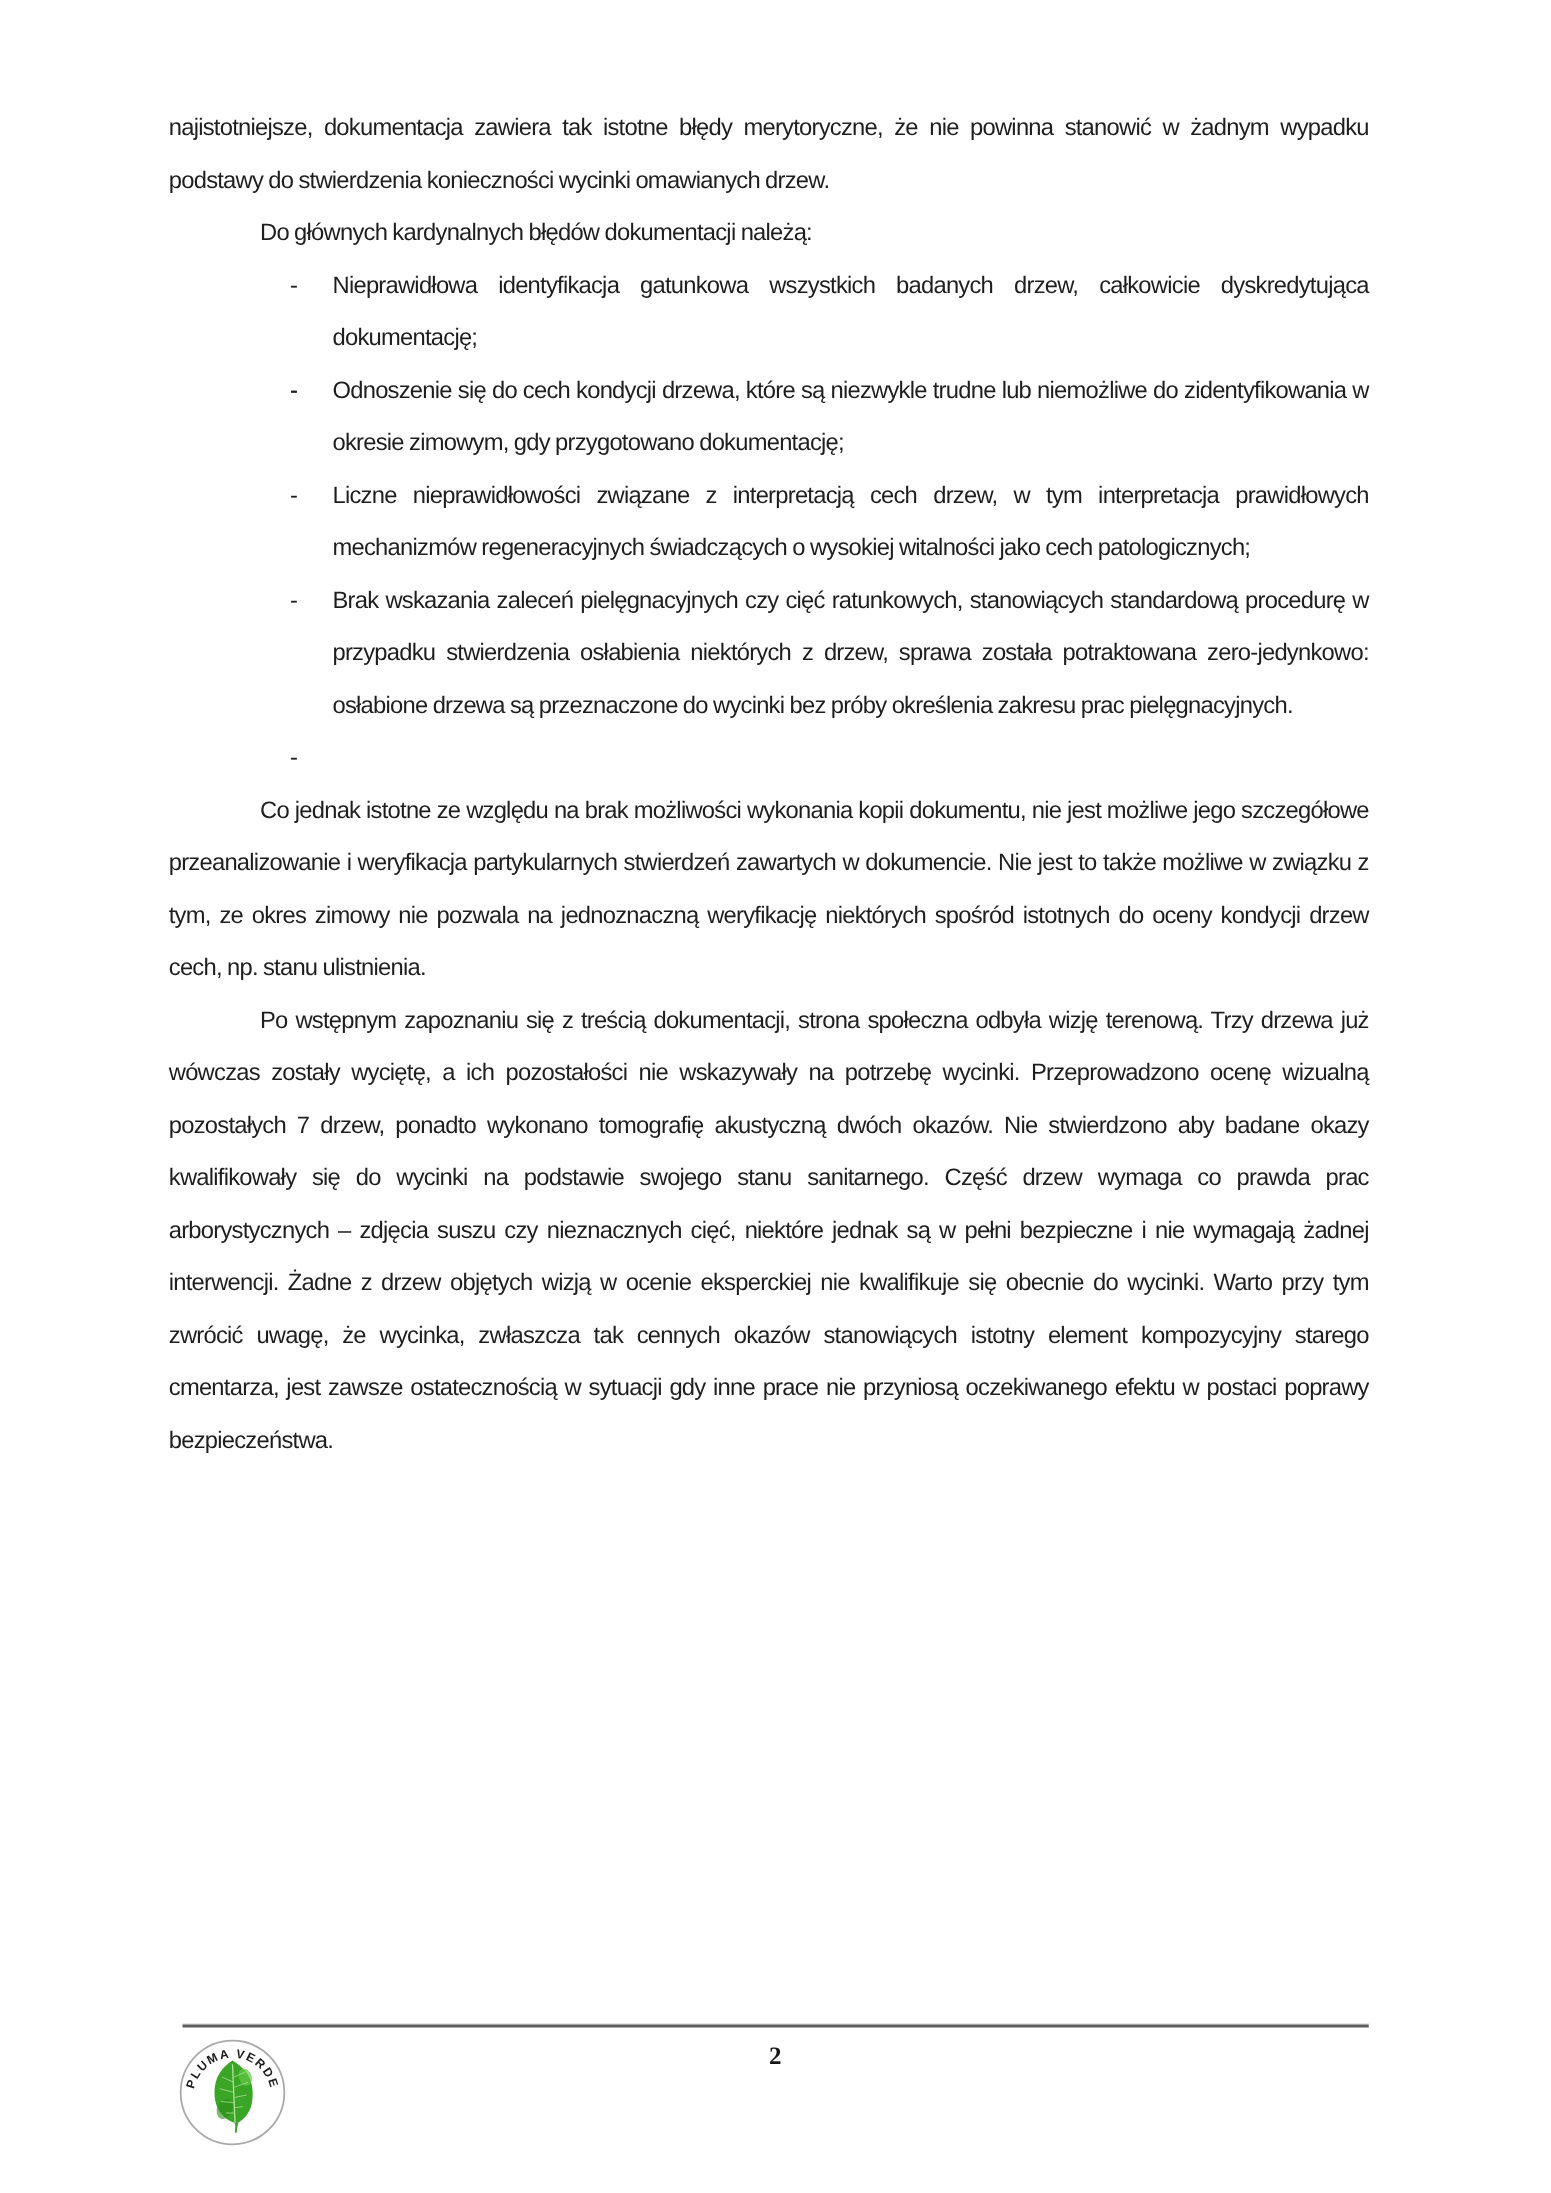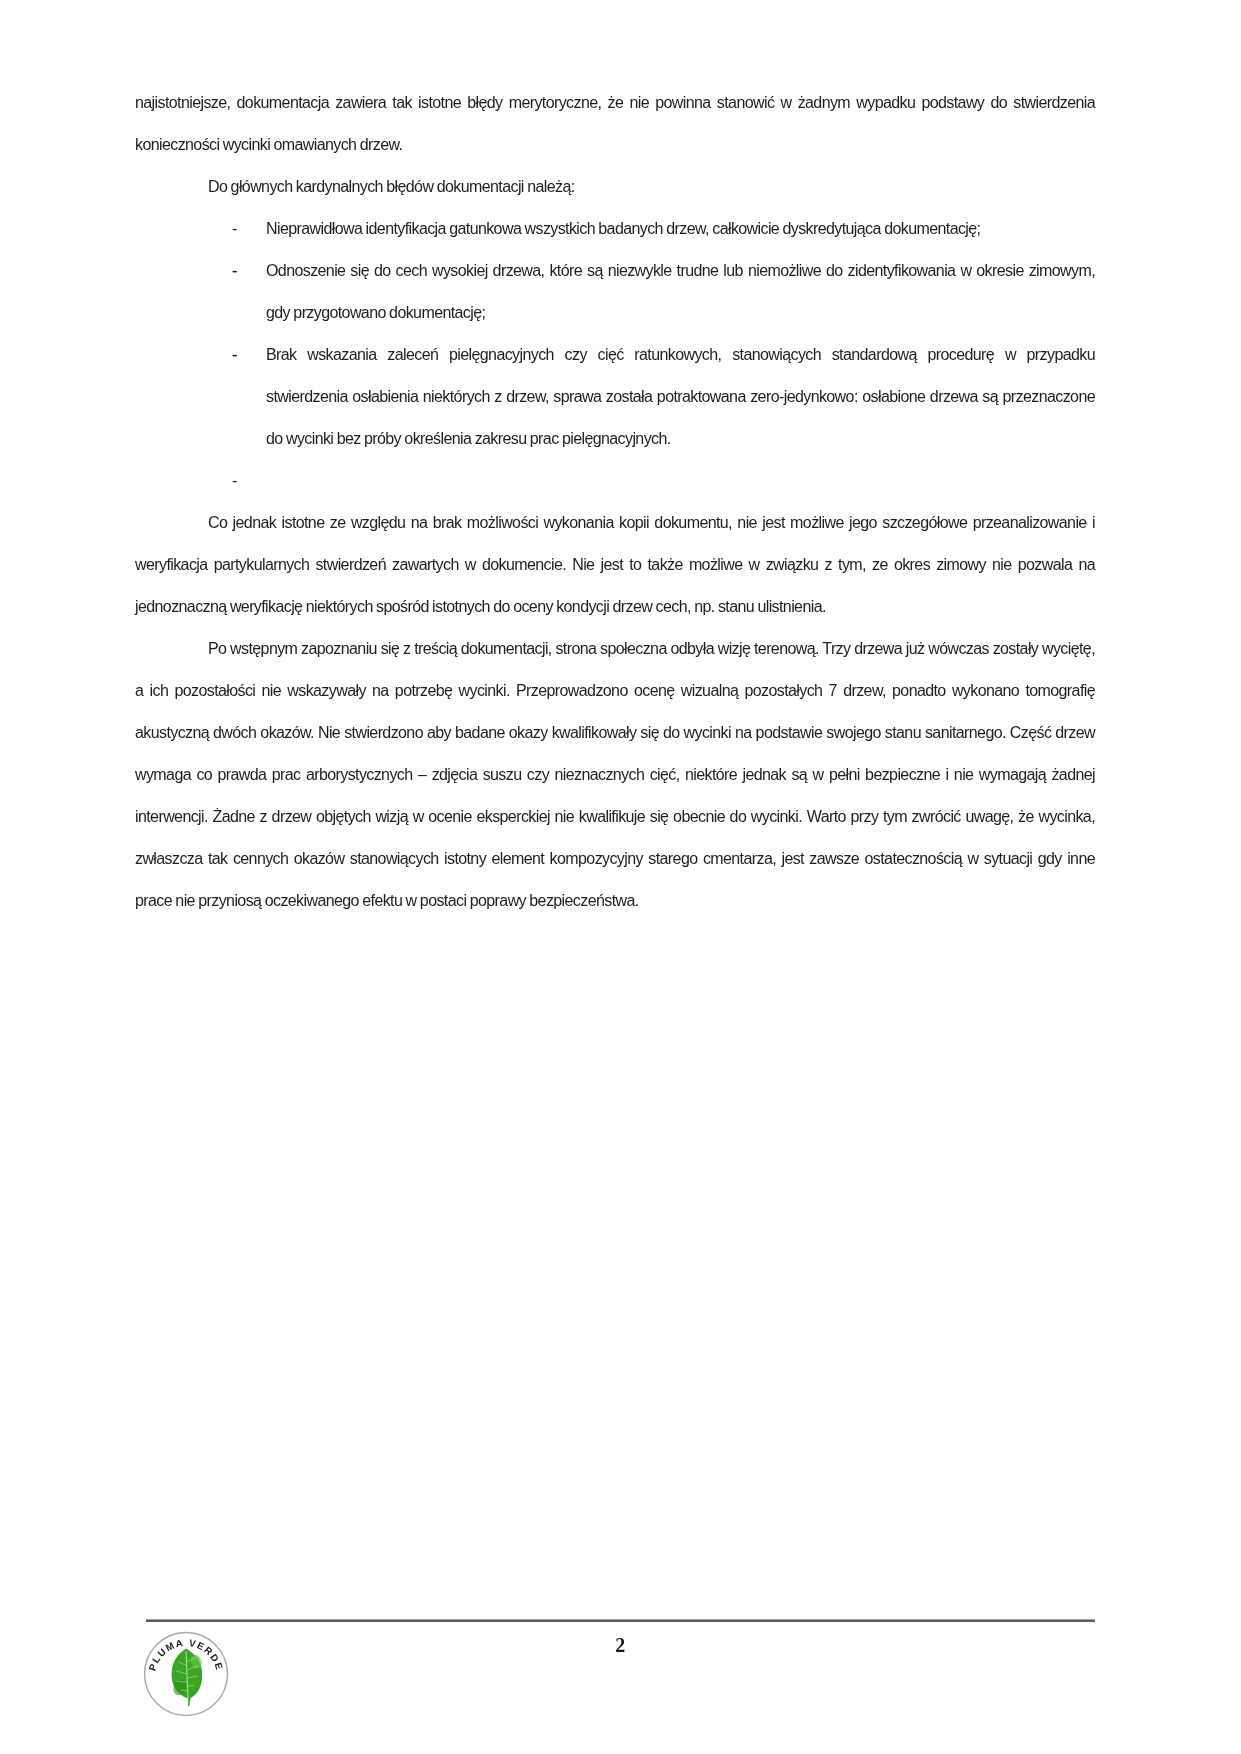--- a/index.html
+++ b/index.html
@@ -6,21 +6,21 @@
   body{
     width:1241px;height:1754px;
     background:#ffffff;
     position:relative;
     overflow:hidden;
     font-family:"Liberation Sans",sans-serif;
   }
   .doc-body{
     position:absolute;
     left:135px;top:82px;width:960px;
-    font-size:16px;line-height:42px;
+    font-size:19px;line-height:42px;
     letter-spacing:-0.6px;word-spacing:-0.5px;
     color:#1e1e1e;
   }
   .para{margin:0;text-align:justify;}
   .para.indent{text-indent:73px;}
   .bullet-list{margin:0;padding:0;list-style:none;}
   .bullet-item{position:relative;padding-left:131px;text-align:justify;}
   .bullet-marker{position:absolute;left:97px;top:0;}
   .blank-line{height:42px;}
   .footer-rule{
@@ -49,24 +49,25 @@
   <ul class="bullet-list">
     <li class="bullet-item">
       <span class="bullet-marker">-</span>
       <span>Nieprawidłowa identyfikacja gatunkowa wszystkich badanych drzew, całkowicie dyskredytująca dokumentację;</span>
     </li>
     <li class="bullet-item">
       <span class="bullet-marker">-</span>
     </li>
     <li class="bullet-item">
       <span class="bullet-marker">-</span>
-      <span>Odnoszenie się do cech wysokiej drzewa, które są niezwykle trudne lub niemożliwe do zidentyfikowania w okresie zimowym, gdy przygotowano dokumentację;</span>
+      <span>Odnoszenie się do cech kondycji drzewa, które są niezwykle trudne lub niemożliwe do zidentyfikowania w okresie zimowym, gdy przygotowano dokumentację;</span>
     </li>
     <li class="bullet-item">
       <span class="bullet-marker">-</span>
+      <span>Liczne nieprawidłowości związane z interpretacją cech drzew, w tym interpretacja prawidłowych mechanizmów regeneracyjnych świadczących o wysokiej witalności jako cech patologicznych;</span>
     </li>
     <li class="bullet-item">
       <span class="bullet-marker">-</span>
       <span>Brak wskazania zaleceń pielęgnacyjnych czy cięć ratunkowych, stanowiących standardową procedurę w przypadku stwierdzenia osłabienia niektórych z drzew, sprawa została potraktowana zero-jedynkowo: osłabione drzewa są przeznaczone do wycinki bez próby określenia zakresu prac pielęgnacyjnych.</span>
     </li>
     <li class="bullet-item">
       <span class="bullet-marker">-</span>
     </li>
   </ul>
 

